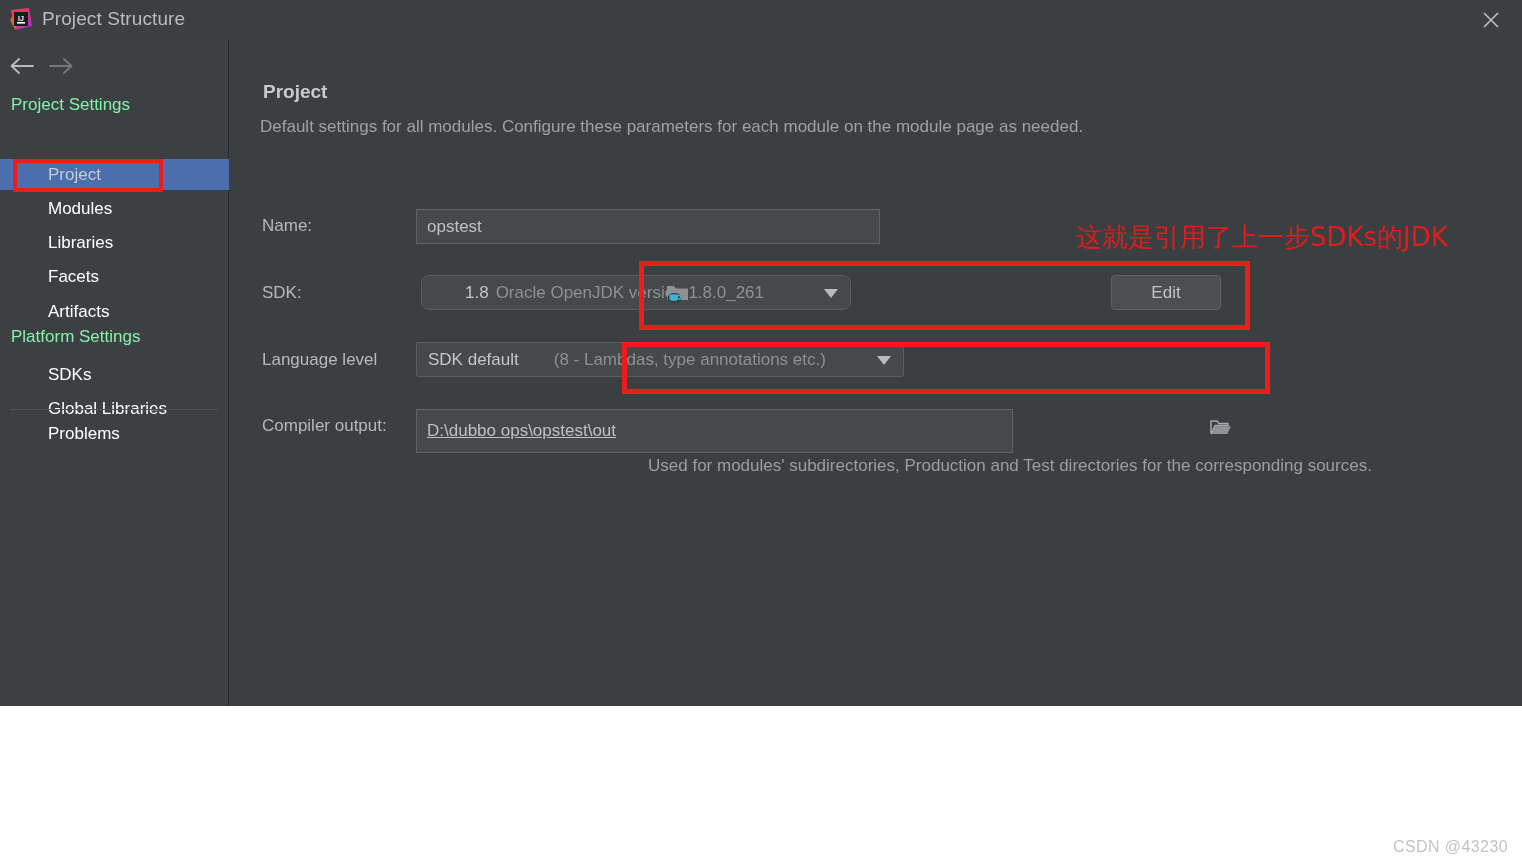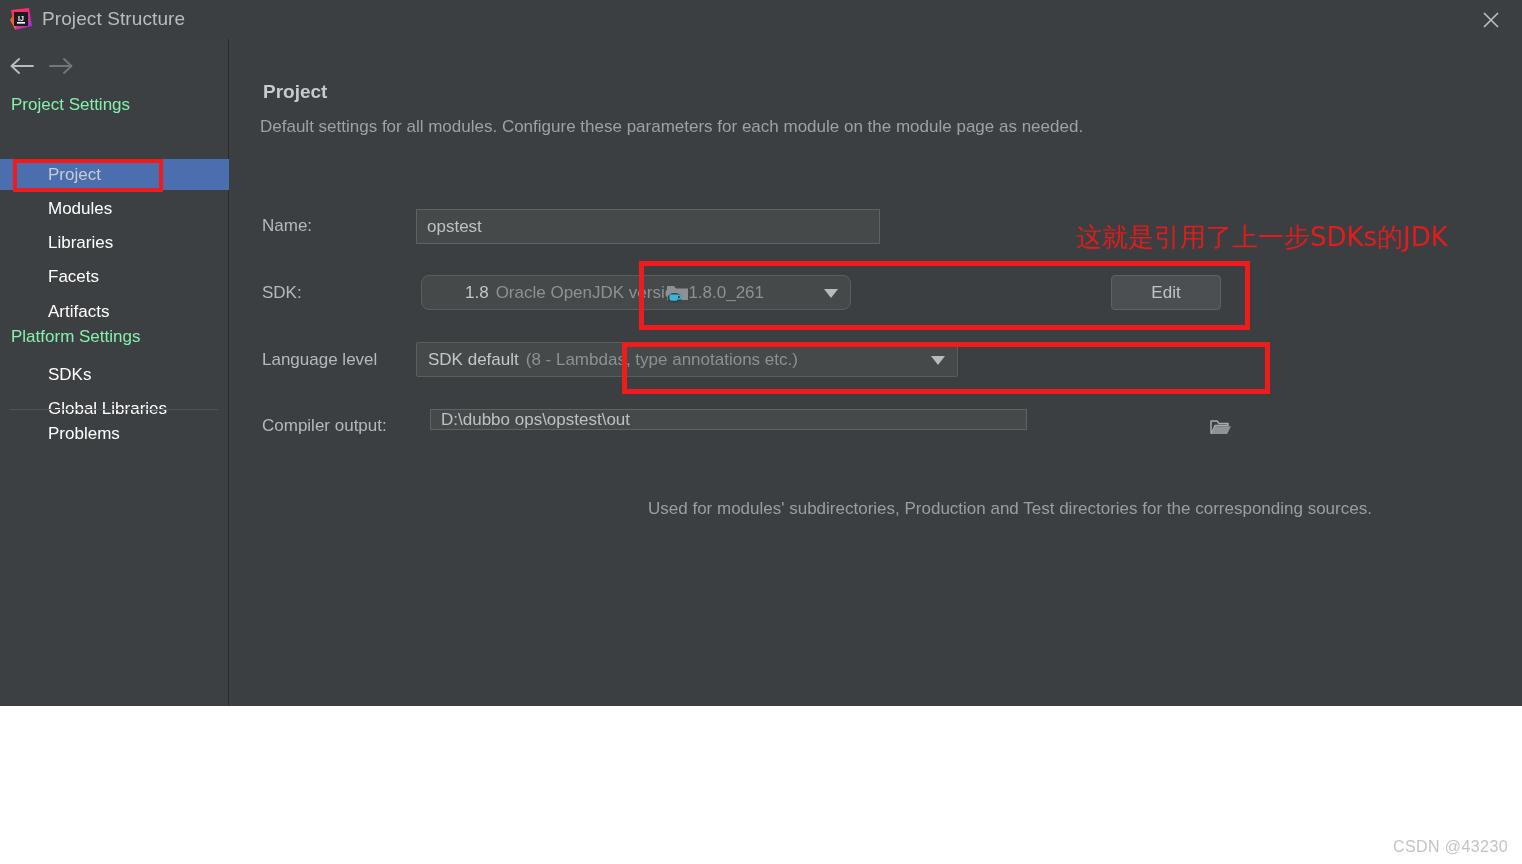--- a/index.html
+++ b/index.html
@@ -192,21 +192,20 @@
     cursor: pointer;
   }
 
   #compiler-hint {
     position: absolute;
     left: 418px; top: 417px;
     font-size: 17px;
     color: #9b9e a1;
     color: #9b9ea1;
     white-space: nowrap;
-    margin-top: 43px;
   }
 
   
   #sdk-icon { position: absolute; left: 436px; top: 243px; width: 24px; height: 22px; }
 
   
   #browse-icon {
     position: absolute;
     left: 976px; top: 375px;
     width: 30px; height: 26px;
@@ -357,33 +356,33 @@
         <path d="M12 13.4 Q15 13.4 15 15.2 Q15 17 12 17" fill="none" stroke="#3cb6d6" stroke-width="1.4"></path>
       </svg>
     </div>
 
     <div id="edit-btn">
       <span>Edit</span>
     </div>
 
     <div class="field-label" style="left:32px; top:311px">Language level</div>
 
-    <div class="combo" style="left:186px; top:303px; width:542px; height:35px;">
+    <div class="combo" style="left:186px; top:303px; width:488px; height:35px;gap:28px;">
       <span style="margin-left:11px" class="combo-text-main">SDK default</span>
       <span style="margin-left:7px" class="combo-text-dim">(8 - Lambdas, type annotations etc.)</span>
       <span class="arrow">
         <svg width="14" height="9" viewBox="0 0 14 9">
             <path d="M0 0 L14 0 L7 9 Z" fill="#b8bbbe"></path>
           </svg>
       </span>
     </div>
 
     <div class="field-label" style="left:32px; top:377px">Compiler output:</div>
 
-    <div class="text-input" style="left:200px; top:370px; width:597px; height:21px;">
+    <div class="text-input" style="left:186px; top:370px; width:597px; height:44px;text-decoration:underline;">
       <span>D:\dubbo ops\opstest\out</span>
     </div>
 
     <div id="browse-icon">
       <svg width="22" height="18" viewBox="0 0 22 18">
         <path d="M1 3 L7 3 L9 5.5 L18 5.5 L18 7.5 L5 7.5 L1.5 15.5 L1 15 Z" fill="none" stroke="#a8abae" stroke-width="1.5" stroke-linejoin="round"></path>
         <path d="M5 8.2 L21 8.2 L17.2 16 L1.6 16 Z" fill="#8f9296"></path>
       </svg>
     </div>
 

